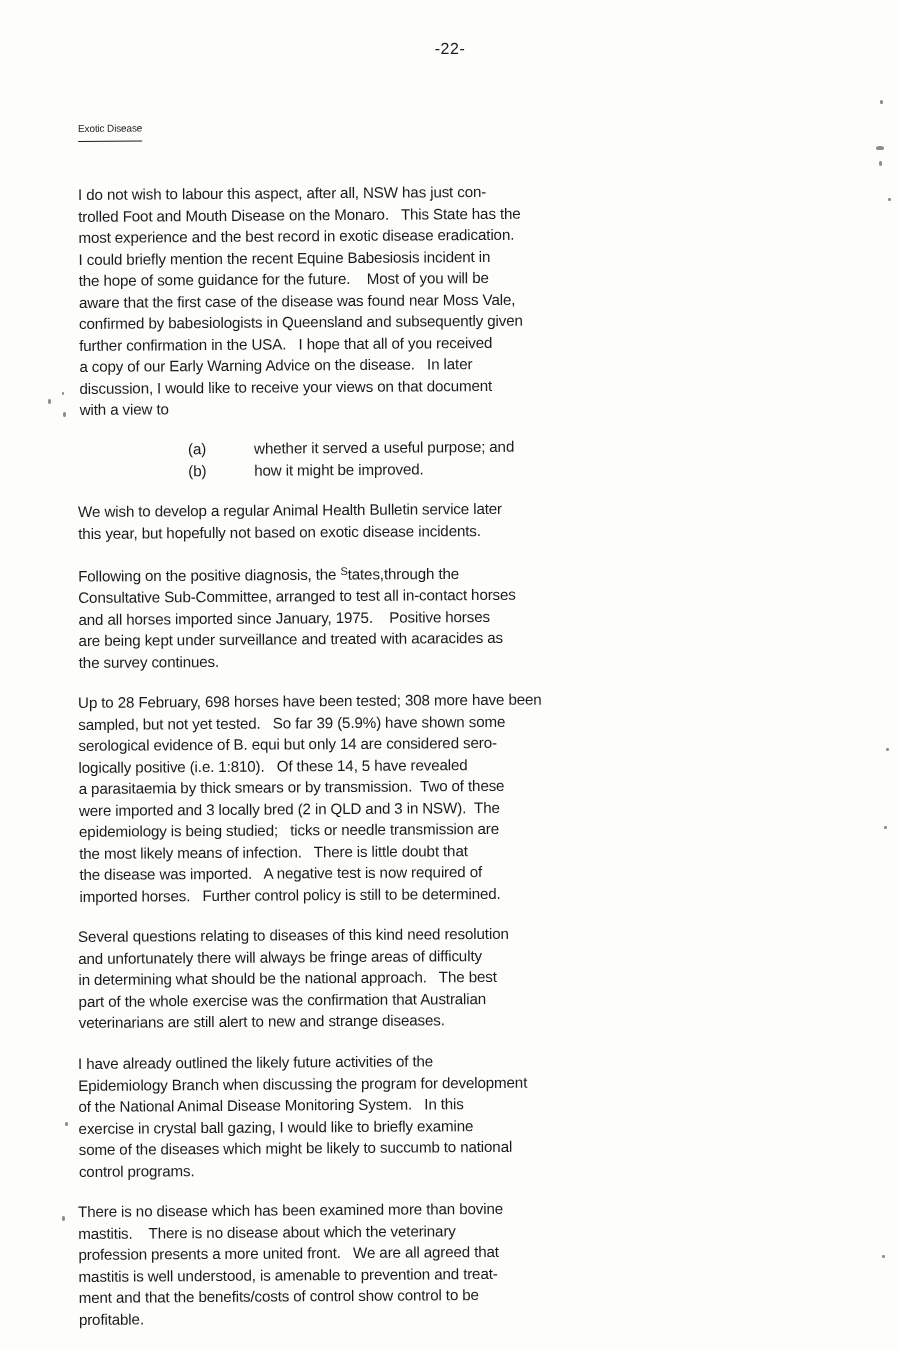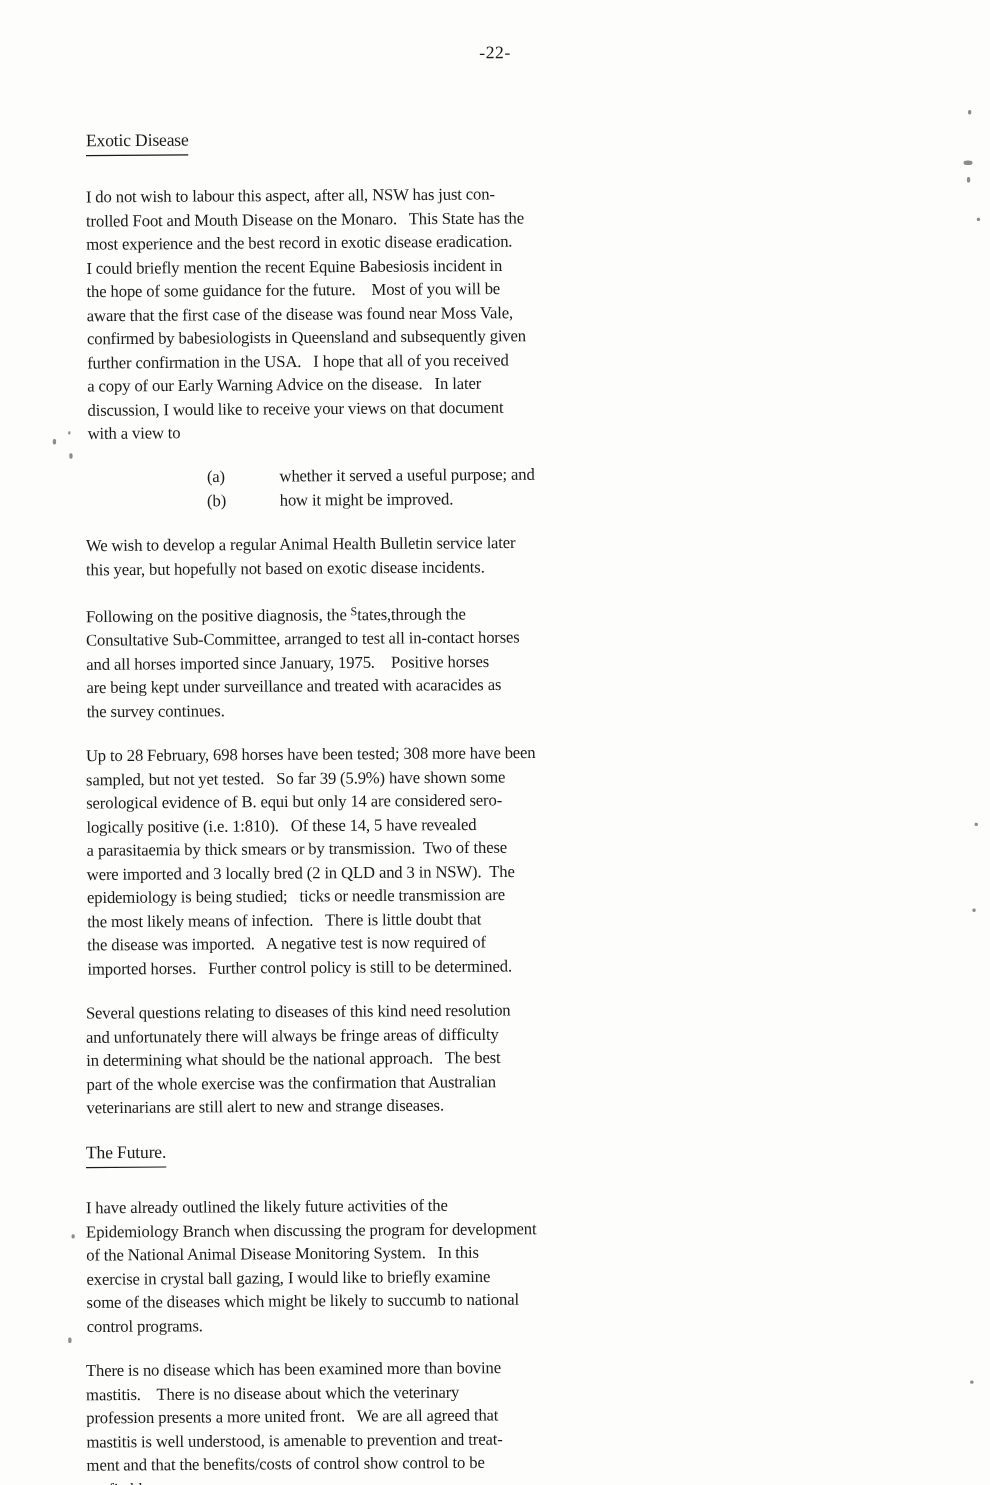--- a/index.html
+++ b/index.html
@@ -6,21 +6,21 @@
     margin: 0;
     padding: 0;
     background: #ffffff;
   }
   #page {
     position: relative;
     width: 900px;
     height: 1350px;
     background: #5eead4;
     overflow: hidden;
-    font-family: Liberation Serif, serif;
+    font-family: Liberation Sans, sans-serif;
     color: #1b1b1b;
   }
   
   #page::before {
     content: "";
     position: absolute;
     inset: 0;
     background: #fdfdfc;
     pointer-events: none;
     z-index: 0;
@@ -51,24 +51,24 @@
     font-size: 15.2px;
     line-height: 21.5px;
     letter-spacing: -0.15px;
     white-space: pre-wrap;
     margin: 0 0 19px 0;
     transform: rotate(-0.42deg);
     transform-origin: left top;
   }
 
   .heading {
-    font-size: 16px;
+    font-size: 10px;
     line-height: 21.5px;
     letter-spacing: -0.15px;
-    margin: 0 0 8px 0;
+    margin: 0 0 23px 0;
     display: inline-block;
     border-bottom: 1.5px solid #1b1b1b;
     padding-bottom: 1px;
     transform: rotate(-0.42deg);
     transform-origin: left top;
   }
   .heading-wrap { margin: 0 0 19px 0; }
 
   .list-block {
     margin: 0 0 19px 0;
@@ -169,23 +169,20 @@
 the most likely means of infection.   There is little doubt that
 the disease was imported.   A negative test is now required of
 imported horses.   Further control policy is still to be determined.</p>
 
       <p class="para">Several questions relating to diseases of this kind need resolution
 and unfortunately there will always be fringe areas of difficulty
 in determining what should be the national approach.   The best
 part of the whole exercise was the confirmation that Australian
 veterinarians are still alert to new and strange diseases.</p>
 
-      <div class="heading-wrap">
-        <div class="heading">The Future.</div>
-      </div>
 
       <p class="para">I have already outlined the likely future activities of the
 Epidemiology Branch when discussing the program for development
 of the National Animal Disease Monitoring System.   In this
 exercise in crystal ball gazing, I would like to briefly examine
 some of the diseases which might be likely to succumb to national
 control programs.</p>
 
 
       <p class="para">There is no disease which has been examined more than bovine

